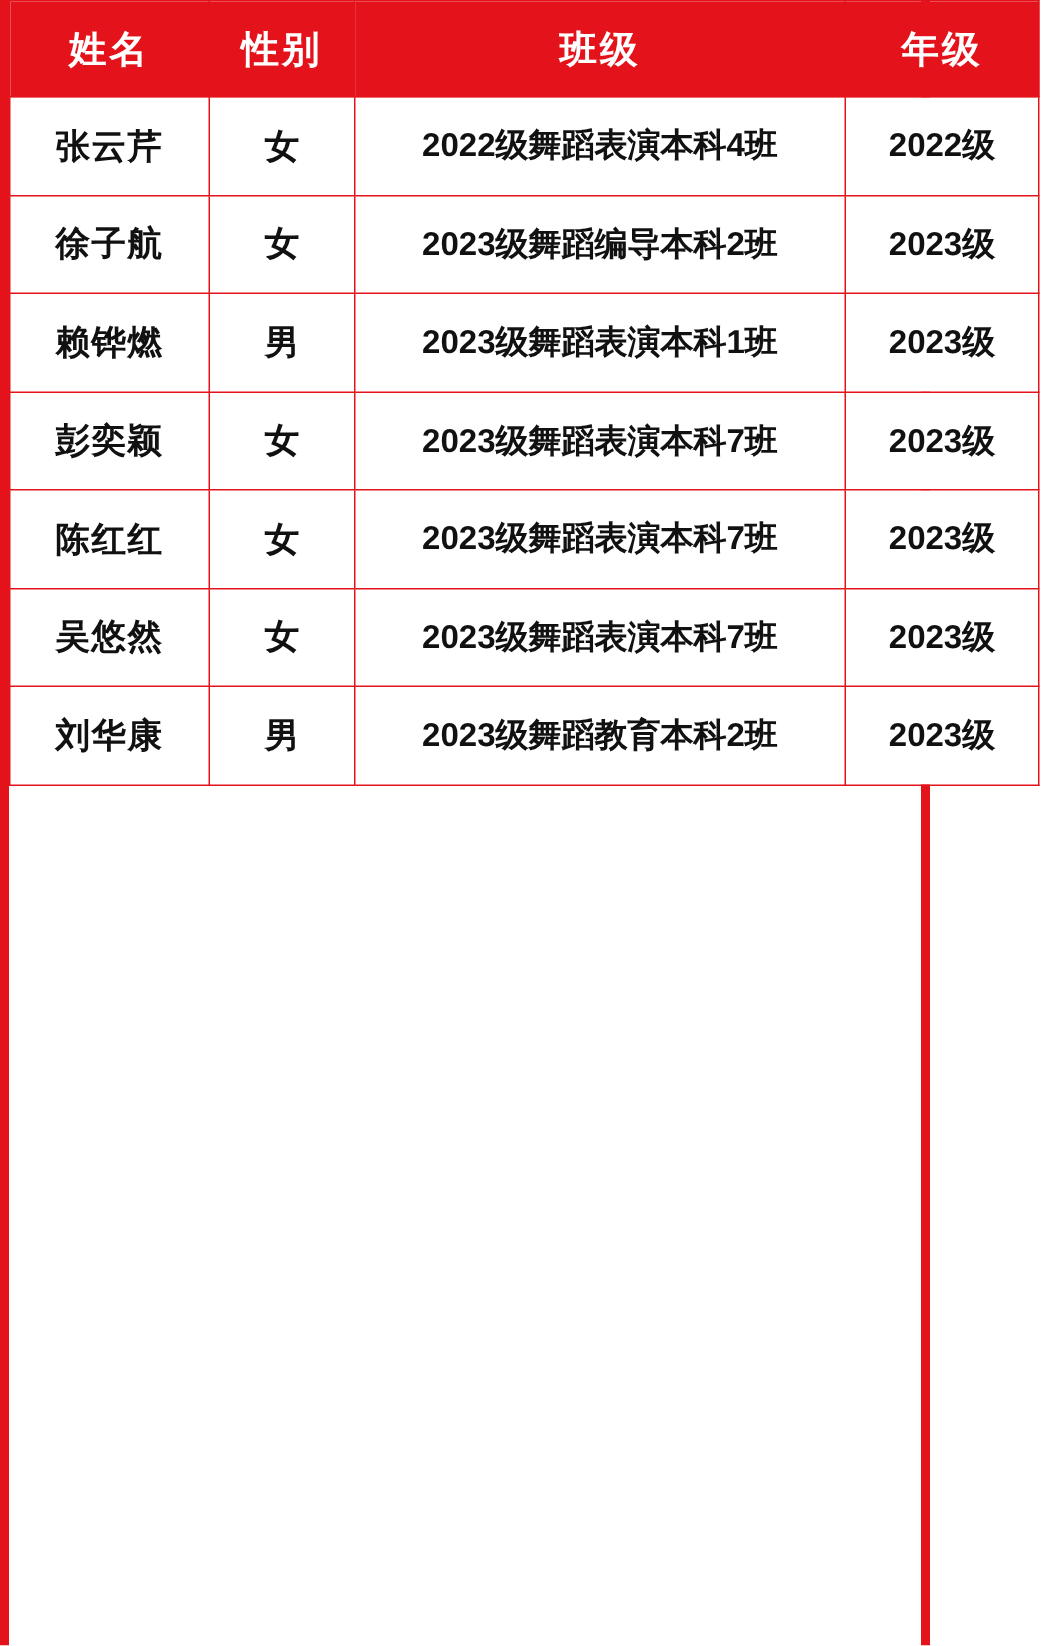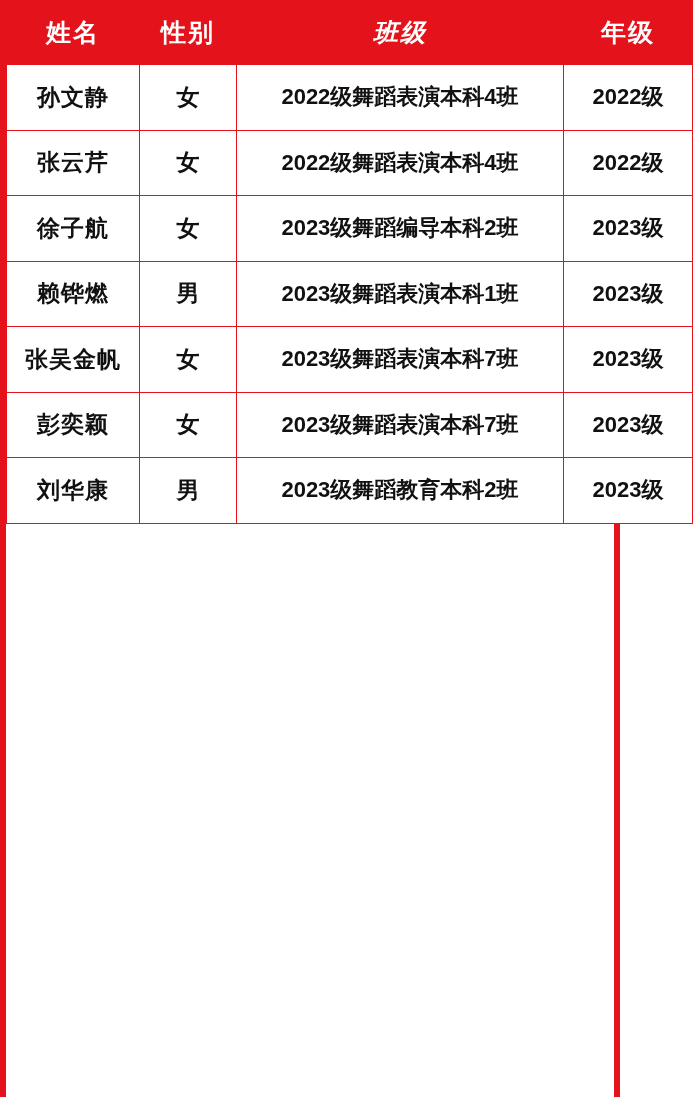--- a/index.html
+++ b/index.html
@@ -51,69 +51,69 @@
     height: 64.5px;
     background: #ffffff;
   }
   td.c-name   { width: 132px; letter-spacing: 1px; }
   td.c-gender { width: 96px; }
   td.c-class  { width: 326px; font-size: 22px; letter-spacing: 0px; }
   td.c-grade  { width: 128px; font-size: 22px; }
 
   th.c-name   { width: 132px; }
   th.c-gender { width: 96px; }
-  th.c-class  { width: 326px; font-style: italic; }
+  th.c-class  { width: 326px; }
   th.c-grade  { width: 128px; }
 </style>
 </head>
 <body>
 
 <div class="table-wrap">
   <table class="roster">
     <thead>
       <tr>
         <th class="c-name">姓名</th>
         <th class="c-gender">性别</th>
         <th class="c-class">班级</th>
         <th class="c-grade">年级</th>
       </tr>
     </thead>
     <tbody id="roster-body">
-        <tr>
-          <td class="c-name">孙文静</td>
-          <td class="c-gender">女</td>
-          <td class="c-class">2022级舞蹈表演本科4班</td>
-          <td class="c-grade">2022级</td>
-        </tr>
         <tr>
           <td class="c-name">张云芹</td>
           <td class="c-gender">女</td>
           <td class="c-class">2022级舞蹈表演本科4班</td>
           <td class="c-grade">2022级</td>
         </tr>
         <tr>
           <td class="c-name">徐子航</td>
           <td class="c-gender">女</td>
           <td class="c-class">2023级舞蹈编导本科2班</td>
           <td class="c-grade">2023级</td>
         </tr>
         <tr>
           <td class="c-name">赖铧燃</td>
           <td class="c-gender">男</td>
           <td class="c-class">2023级舞蹈表演本科1班</td>
           <td class="c-grade">2023级</td>
         </tr>
         <tr>
-          <td class="c-name">张吴金帆</td>
+          <td class="c-name">彭奕颖</td>
           <td class="c-gender">女</td>
           <td class="c-class">2023级舞蹈表演本科7班</td>
           <td class="c-grade">2023级</td>
         </tr>
         <tr>
-          <td class="c-name">彭奕颖</td>
+          <td class="c-name">陈红红</td>
+          <td class="c-gender">女</td>
+          <td class="c-class">2023级舞蹈表演本科7班</td>
+          <td class="c-grade">2023级</td>
+        </tr>
+        <tr>
+          <td class="c-name">吴悠然</td>
           <td class="c-gender">女</td>
           <td class="c-class">2023级舞蹈表演本科7班</td>
           <td class="c-grade">2023级</td>
         </tr>
         <tr>
           <td class="c-name">刘华康</td>
           <td class="c-gender">男</td>
           <td class="c-class">2023级舞蹈教育本科2班</td>
           <td class="c-grade">2023级</td>
         </tr>

